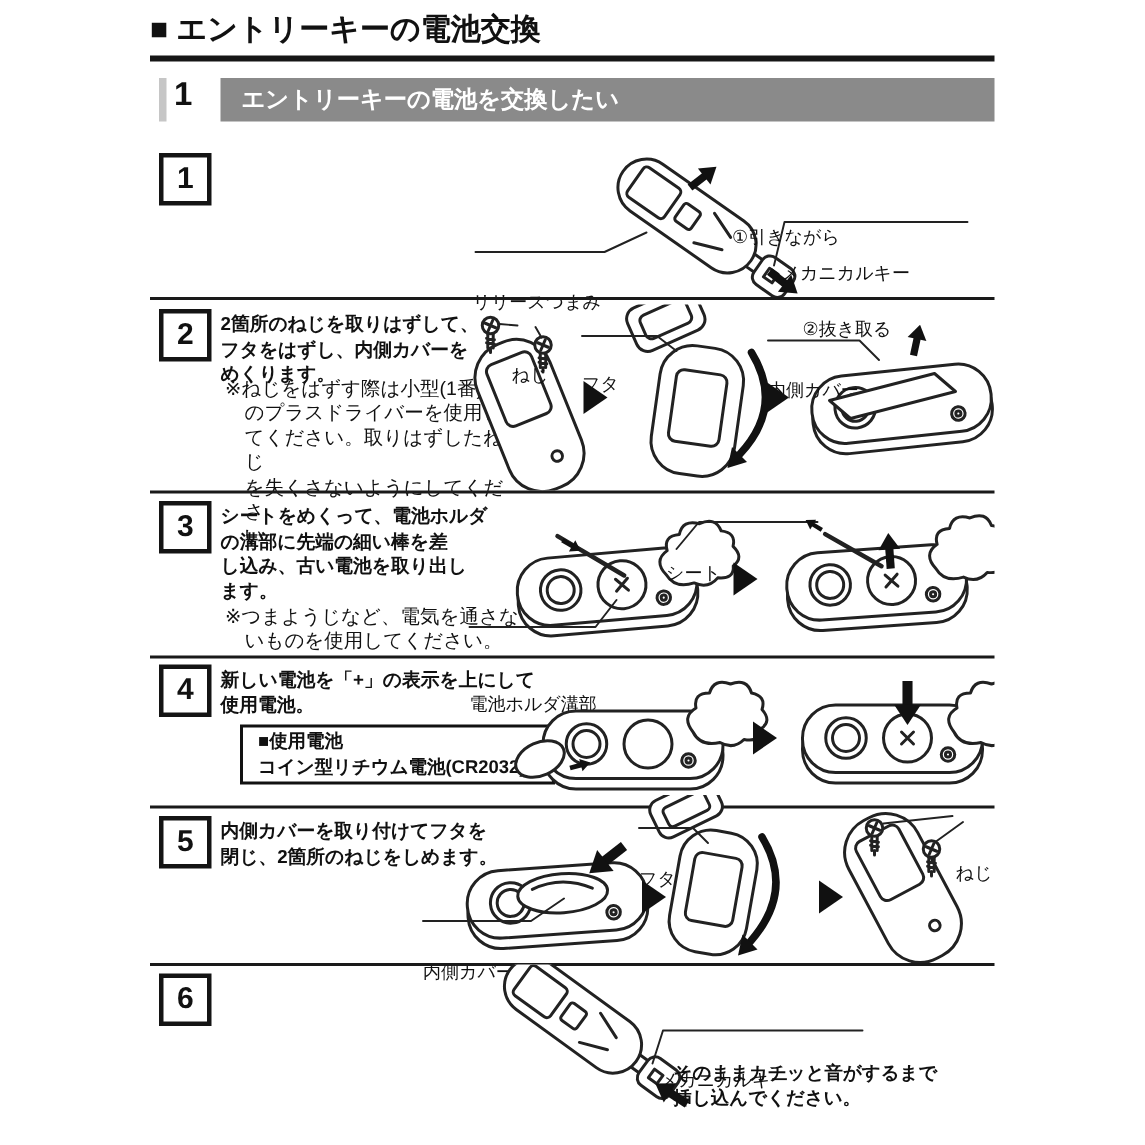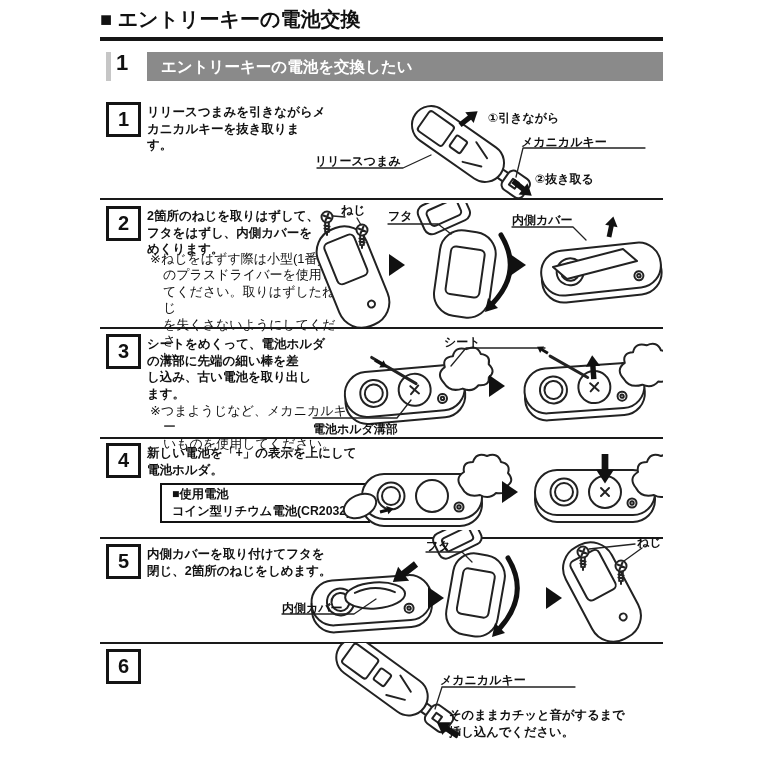--- a/index.html
+++ b/index.html
@@ -9,21 +9,21 @@
   .thickrule{position:absolute;left:100px;top:37px;width:563px;height:4px;background:#161616;}
   .secbar{position:absolute;left:106px;top:52px;width:5px;height:29px;background:#c6c6c6;}
   .secnum{position:absolute;left:116px;top:50px;font-size:22px;font-weight:bold;}
   .sechead{position:absolute;left:147px;top:52px;width:502px;height:29px;background:#8a8a8a;color:#fff;
            font-size:15.5px;font-weight:bold;line-height:29px;padding-left:14px;white-space:nowrap;}
   .stepbox{position:absolute;left:106px;width:29px;height:29px;border:3px solid #141414;background:#fff;
            display:flex;align-items:center;justify-content:center;font-size:20px;font-weight:bold;}
   .txt{position:absolute;left:147px;width:215px;font-size:12.5px;font-weight:600;line-height:1.33;white-space:pre-line;}
   .note{position:absolute;left:150px;width:185px;font-size:13px;font-weight:500;line-height:1.26;
         white-space:pre-line;padding-left:1em;text-indent:-1em;}
-  .lbl{position:absolute;font-size:12px;font-weight:700;white-space:nowrap;}
+  .lbl{position:absolute;font-size:12px;font-weight:400;white-space:nowrap;margin-top:40px;}
   .cap{position:absolute;font-size:12.3px;font-weight:700;line-height:1.35;white-space:pre-line;}
   .hr{position:absolute;left:100px;width:563px;height:2px;background:#1a1a1a;}
   .tri{position:absolute;width:0;height:0;border-left:16px solid #111;
        border-top:11px solid transparent;border-bottom:11px solid transparent;}
   .battbox{position:absolute;left:160px;top:483px;width:186px;border:2px solid #111;background:#fff;
            padding:1px 10px;font-size:12.3px;font-weight:600;line-height:1.4;white-space:pre-line;}
   .art{position:absolute;}
 </style>
 </head>
 <body>
@@ -71,23 +71,20 @@
     </defs>
   </svg>
 
   <div class="title">■ エントリーキーの電池交換</div>
   <div class="thickrule"></div>
   <div class="secbar"></div>
   <div class="secnum">1</div>
   <div class="sechead">エントリーキーの電池を交換したい</div>
 
   <div class="stepbox" style="top:102px">1</div>
-  <div class="txt" style="top:104px">リリースつまみを引きながらメ
-カニカルキーを抜き取りま
-す。</div>
   <svg class="art" style="left:310px;top:98px" width="353" height="100">
     <g stroke="#222" stroke-width="2" fill="none" stroke-linecap="round" stroke-linejoin="round">
       <g transform="translate(148,46) rotate(35)">
           <use href="#fob-key"></use>
         </g>
       <use href="#barrow" transform="translate(150,27) rotate(-38) scale(0.8)"></use>
       <use href="#barrow" transform="translate(203,83) rotate(38) scale(0.85)"></use>
       <path d="M7 70 H93 L121 57" stroke-width="1.3"></path>
       <path d="M335 50 H213 L206 79" stroke-width="1.3"></path>
     </g>
@@ -141,21 +138,21 @@
   <span class="lbl" style="left:512px;top:212px">内側カバー</span>
   <span class="tri" style="left:389px;top:254px"></span>
   <span class="tri" style="left:510px;top:254px"></span>
   <div class="hr" style="top:327px"></div>
 
   <div class="stepbox" style="top:334px">3</div>
   <div class="txt" style="top:336px">シートをめくって、電池ホルダ
 の溝部に先端の細い棒を差
 し込み、古い電池を取り出し
 ます。</div>
-  <div class="note" style="top:403px">※つまようじなど、メカニカルキー
+  <div class="note" style="top:403px">※つまようじなど、電気を通さな
 いものを使用してください。</div>
   <svg class="art" style="left:305px;top:330px" width="358" height="107">
     <g stroke="#222" stroke-width="2" fill="none" stroke-linecap="round" stroke-linejoin="round">
       <g transform="translate(38,44) rotate(-5)">
         <use href="#fob-open"></use>
         <use href="#battery" transform="translate(70,22)"></use>
         <line x1="30" y1="-14" x2="72" y2="16" stroke-width="3"></line>
         <use href="#barrow" transform="translate(33,-11) rotate(35) scale(0.5)"></use>
         <use href="#sheet" transform="translate(100,4)"></use>
       </g>
@@ -171,21 +168,21 @@
       </g>
     </g>
   </svg>
   <span class="lbl" style="left:444px;top:334px">シート</span>
   <span class="lbl" style="left:313px;top:421px">電池ホルダ溝部</span>
   <span class="tri" style="left:489px;top:375px"></span>
   <div class="hr" style="top:437px"></div>
 
   <div class="stepbox" style="top:443px">4</div>
   <div class="txt" style="top:445px">新しい電池を「+」の表示を上にして
-電池ホルダ。</div>
+使用電池。</div>
   <div class="battbox">■使用電池
 コイン型リチウム電池(CR2032)</div>
   <svg class="art" style="left:330px;top:438px" width="333" height="98">
     <g stroke="#222" stroke-width="2" fill="none" stroke-linecap="round" stroke-linejoin="round">
       <g transform="translate(32,36)">
         <use href="#fob-open"></use>
         <circle cx="70" cy="22" r="16" fill="#fff"></circle>
         <ellipse cx="-2" cy="32" rx="17" ry="11" transform="rotate(-24 -2 32)" fill="#fff"></ellipse>
         <use href="#barrow" transform="translate(18,38) rotate(-15) scale(0.5)"></use>
         <use href="#sheet" transform="translate(100,0)"></use>

